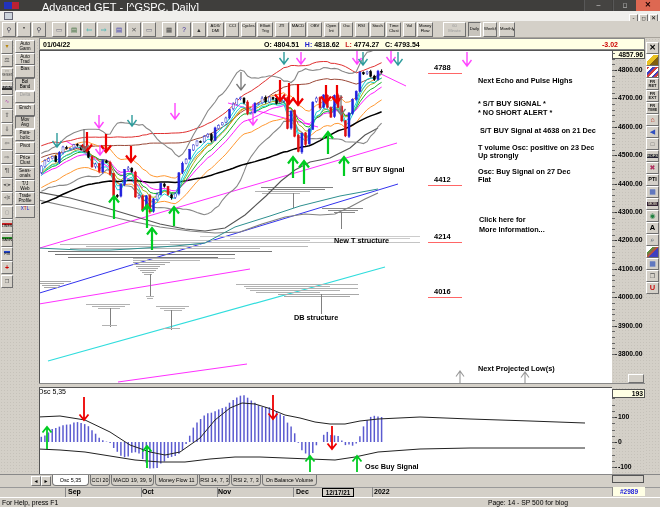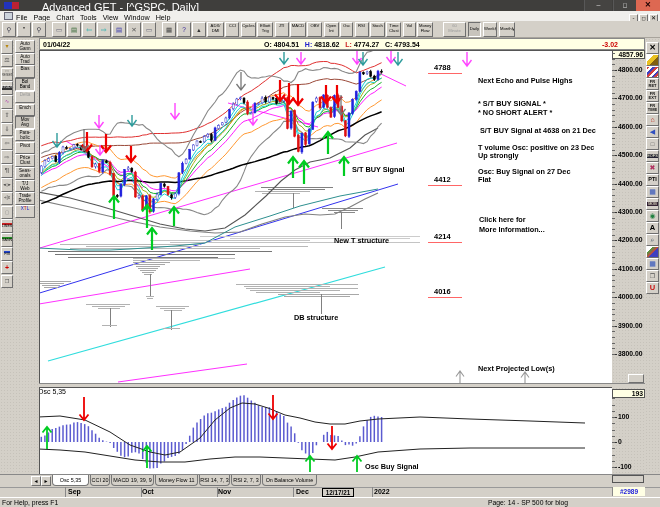--- a/index.html
+++ b/index.html
@@ -8,21 +8,20 @@
 <div class="abs" style="left:0;top:0;width:660px;height:11px;background:#3f3e3c;">
  <div class="abs" style="left:4px;top:2px;width:15px;height:7px;background:linear-gradient(90deg,#2233bb 55%,#bb2233 55%);"></div>
  <div class="abs" style="left:25px;top:1px;font-size:11px;color:#fff;margin-left:17px;">Advanced GET - [^GSPC, Daily]</div>
  <div class="abs" style="left:584px;top:0;width:28px;height:11px;background:#454442;border-left:1px solid #585858;color:#ddd;font-size:7px;text-align:center;line-height:10px;">–</div>
  <div class="abs" style="left:613px;top:0;width:23px;height:11px;background:#454442;border-left:1px solid #585858;color:#ddd;font-size:6px;text-align:center;line-height:10px;">◻</div>
  <div class="abs" style="left:636px;top:0;width:24px;height:11px;background:#dd6852;color:#1a0000;font-size:7.5px;font-weight:bold;text-align:center;line-height:10px;">✕</div>
 </div>
 
 <div class="abs" style="left:0;top:11px;width:660px;height:11px;background:#f0efec;border-bottom:1px solid #b8b4ac;">
  <div class="abs" style="left:4px;top:1px;width:9px;height:8px;background:#cdd4dd;border:1px solid #667;"></div>
- <div class="abs" style="left:16px;top:1.5px;font-size:7.2px;color:#000;">File&nbsp;&nbsp;&nbsp;Page&nbsp;&nbsp;&nbsp;Chart&nbsp;&nbsp;&nbsp;Tools&nbsp;&nbsp;&nbsp;View&nbsp;&nbsp;&nbsp;Window&nbsp;&nbsp;&nbsp;Help</div>
  <div class="abs" style="left:629px;top:2.5px;width:9px;height:8px;border-top:1px solid #fff;border-left:1px solid #fff;border-right:1px solid #6f6f6f;border-bottom:1px solid #6f6f6f;background:#d4d0c8;font-size:6px;text-align:center;line-height:6px;">-</div>
  <div class="abs" style="left:639px;top:2.5px;width:9px;height:8px;border-top:1px solid #fff;border-left:1px solid #fff;border-right:1px solid #6f6f6f;border-bottom:1px solid #6f6f6f;background:#d4d0c8;font-size:5px;text-align:center;line-height:7px;">◻</div>
  <div class="abs" style="left:649px;top:2.5px;width:9px;height:8px;border-top:1px solid #fff;border-left:1px solid #fff;border-right:1px solid #6f6f6f;border-bottom:1px solid #6f6f6f;background:#d4d0c8;font-size:6px;text-align:center;line-height:7px;">✕</div>
 </div>
 
 <div class="abs" style="left:0;top:21px;width:660px;height:17px;background:#d4d0c8;border-bottom:1px solid #a8a49c;">
 </div>
 <div style="position:absolute;left:2px;top:22px;width:14px;height:15px;border-top:1px solid #fff;border-left:1px solid #fff;border-right:1px solid #6f6f6f;border-bottom:1px solid #6f6f6f;background:#d4d0c8;font-size:6.5px;line-height:13px;text-align:center;color:#334;overflow:hidden;box-sizing:border-box;">⚲</div>
 <div style="position:absolute;left:17px;top:22px;width:14px;height:15px;border-top:1px solid #fff;border-left:1px solid #fff;border-right:1px solid #6f6f6f;border-bottom:1px solid #6f6f6f;background:#d4d0c8;font-size:6.5px;line-height:13px;text-align:center;color:#000;overflow:hidden;box-sizing:border-box;">”</div>
 <div style="position:absolute;left:32px;top:22px;width:14px;height:15px;border-top:1px solid #fff;border-left:1px solid #fff;border-right:1px solid #6f6f6f;border-bottom:1px solid #6f6f6f;background:#d4d0c8;font-size:6.5px;line-height:13px;text-align:center;color:#334;overflow:hidden;box-sizing:border-box;">⚲</div>

